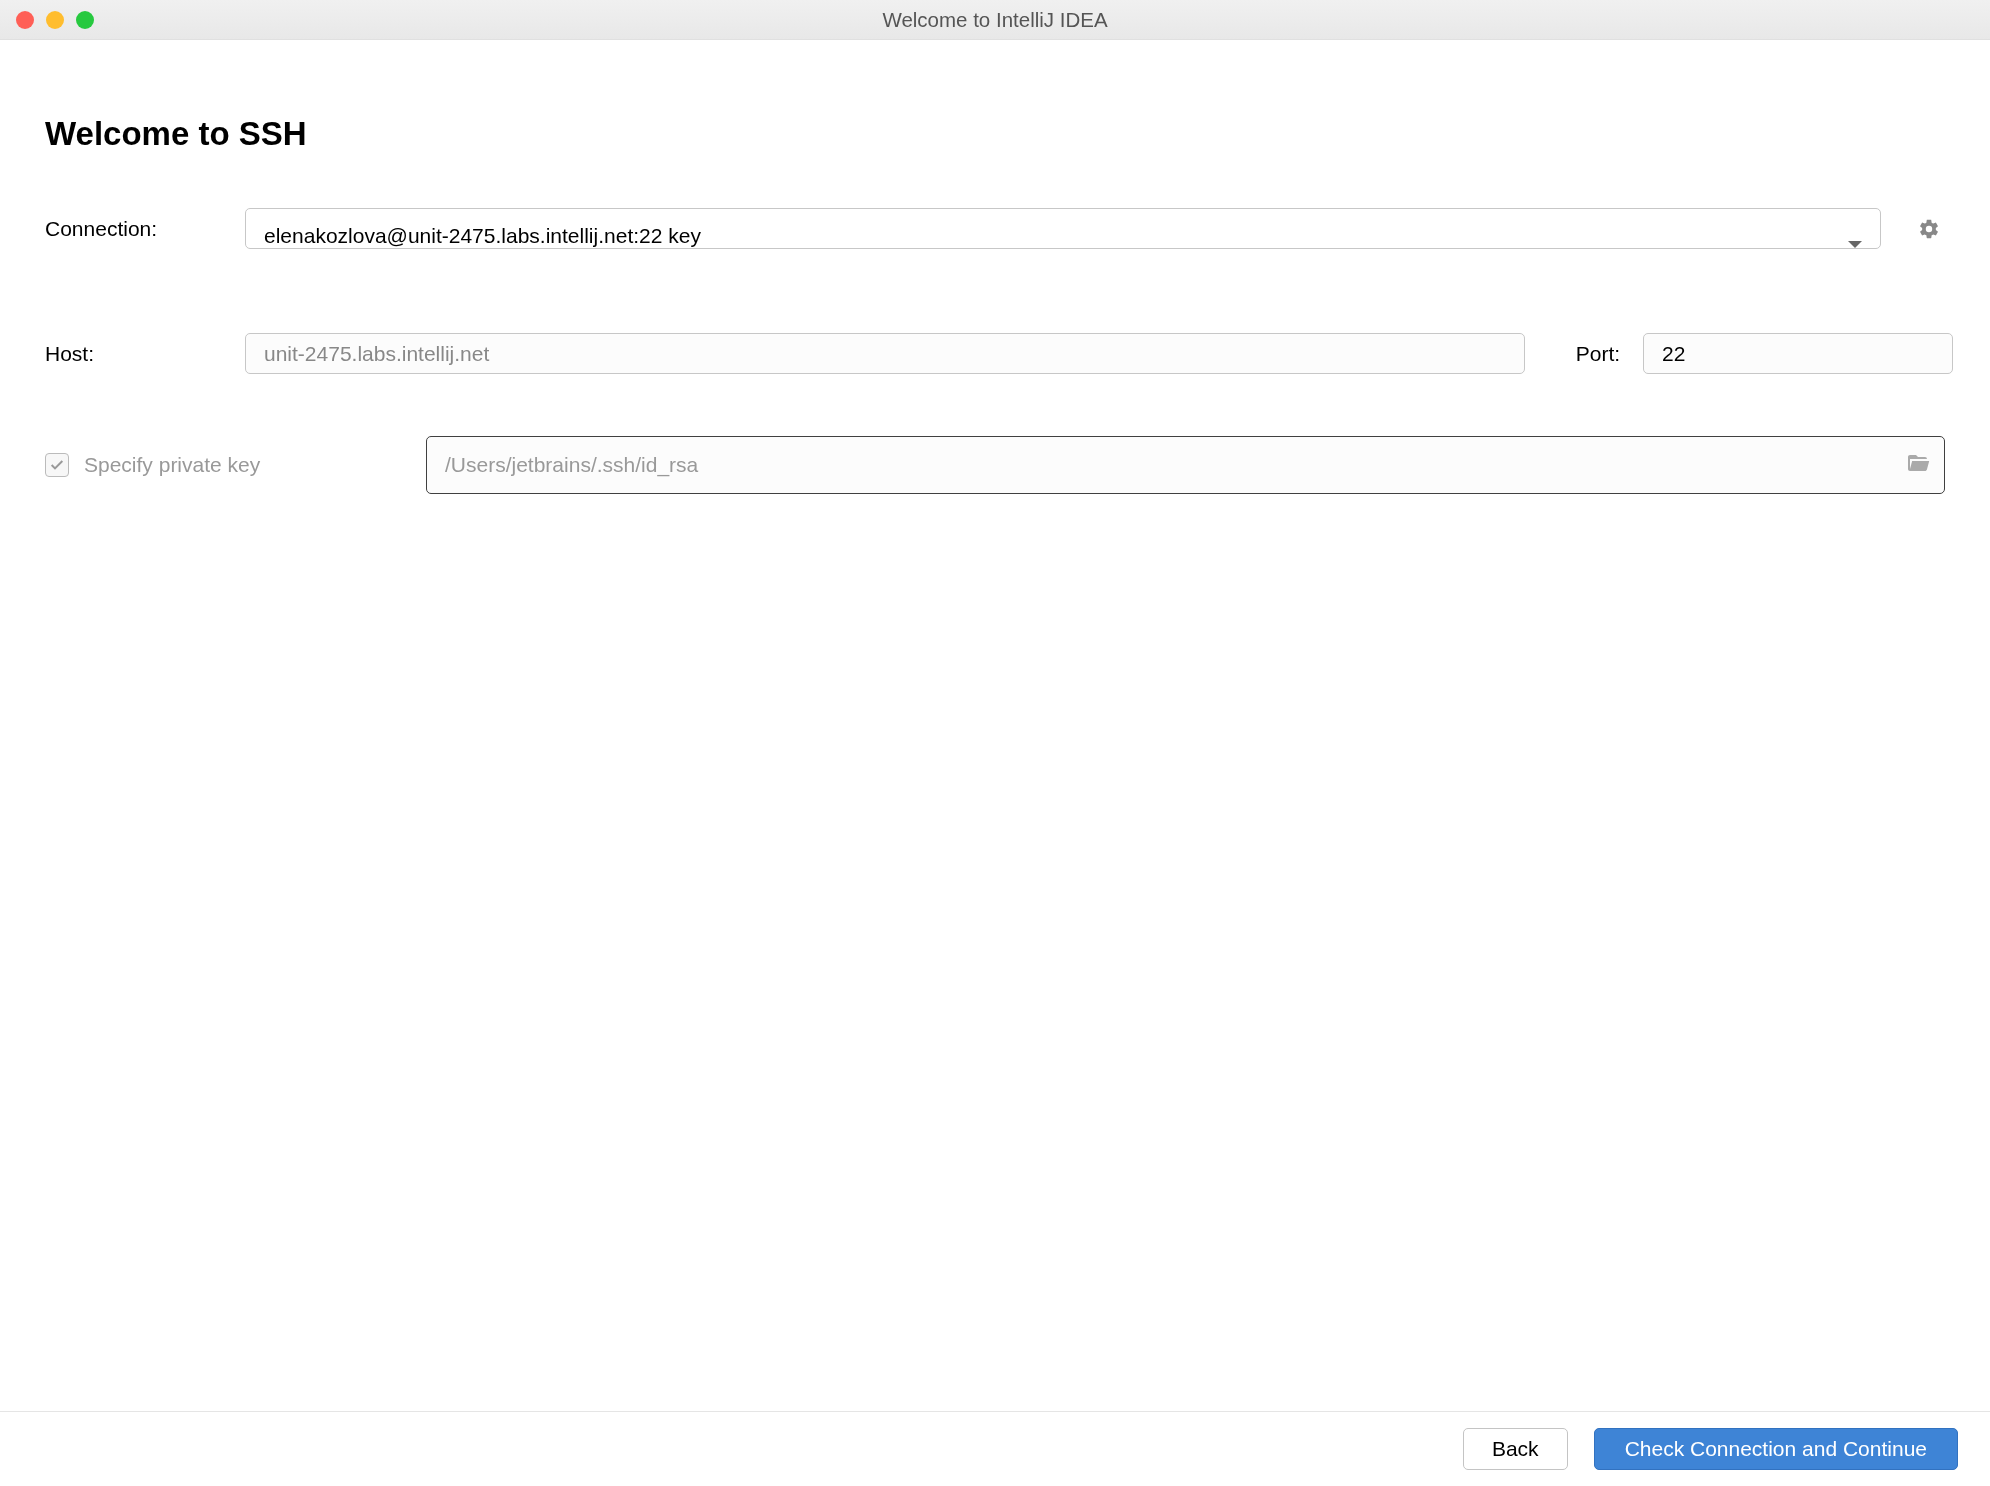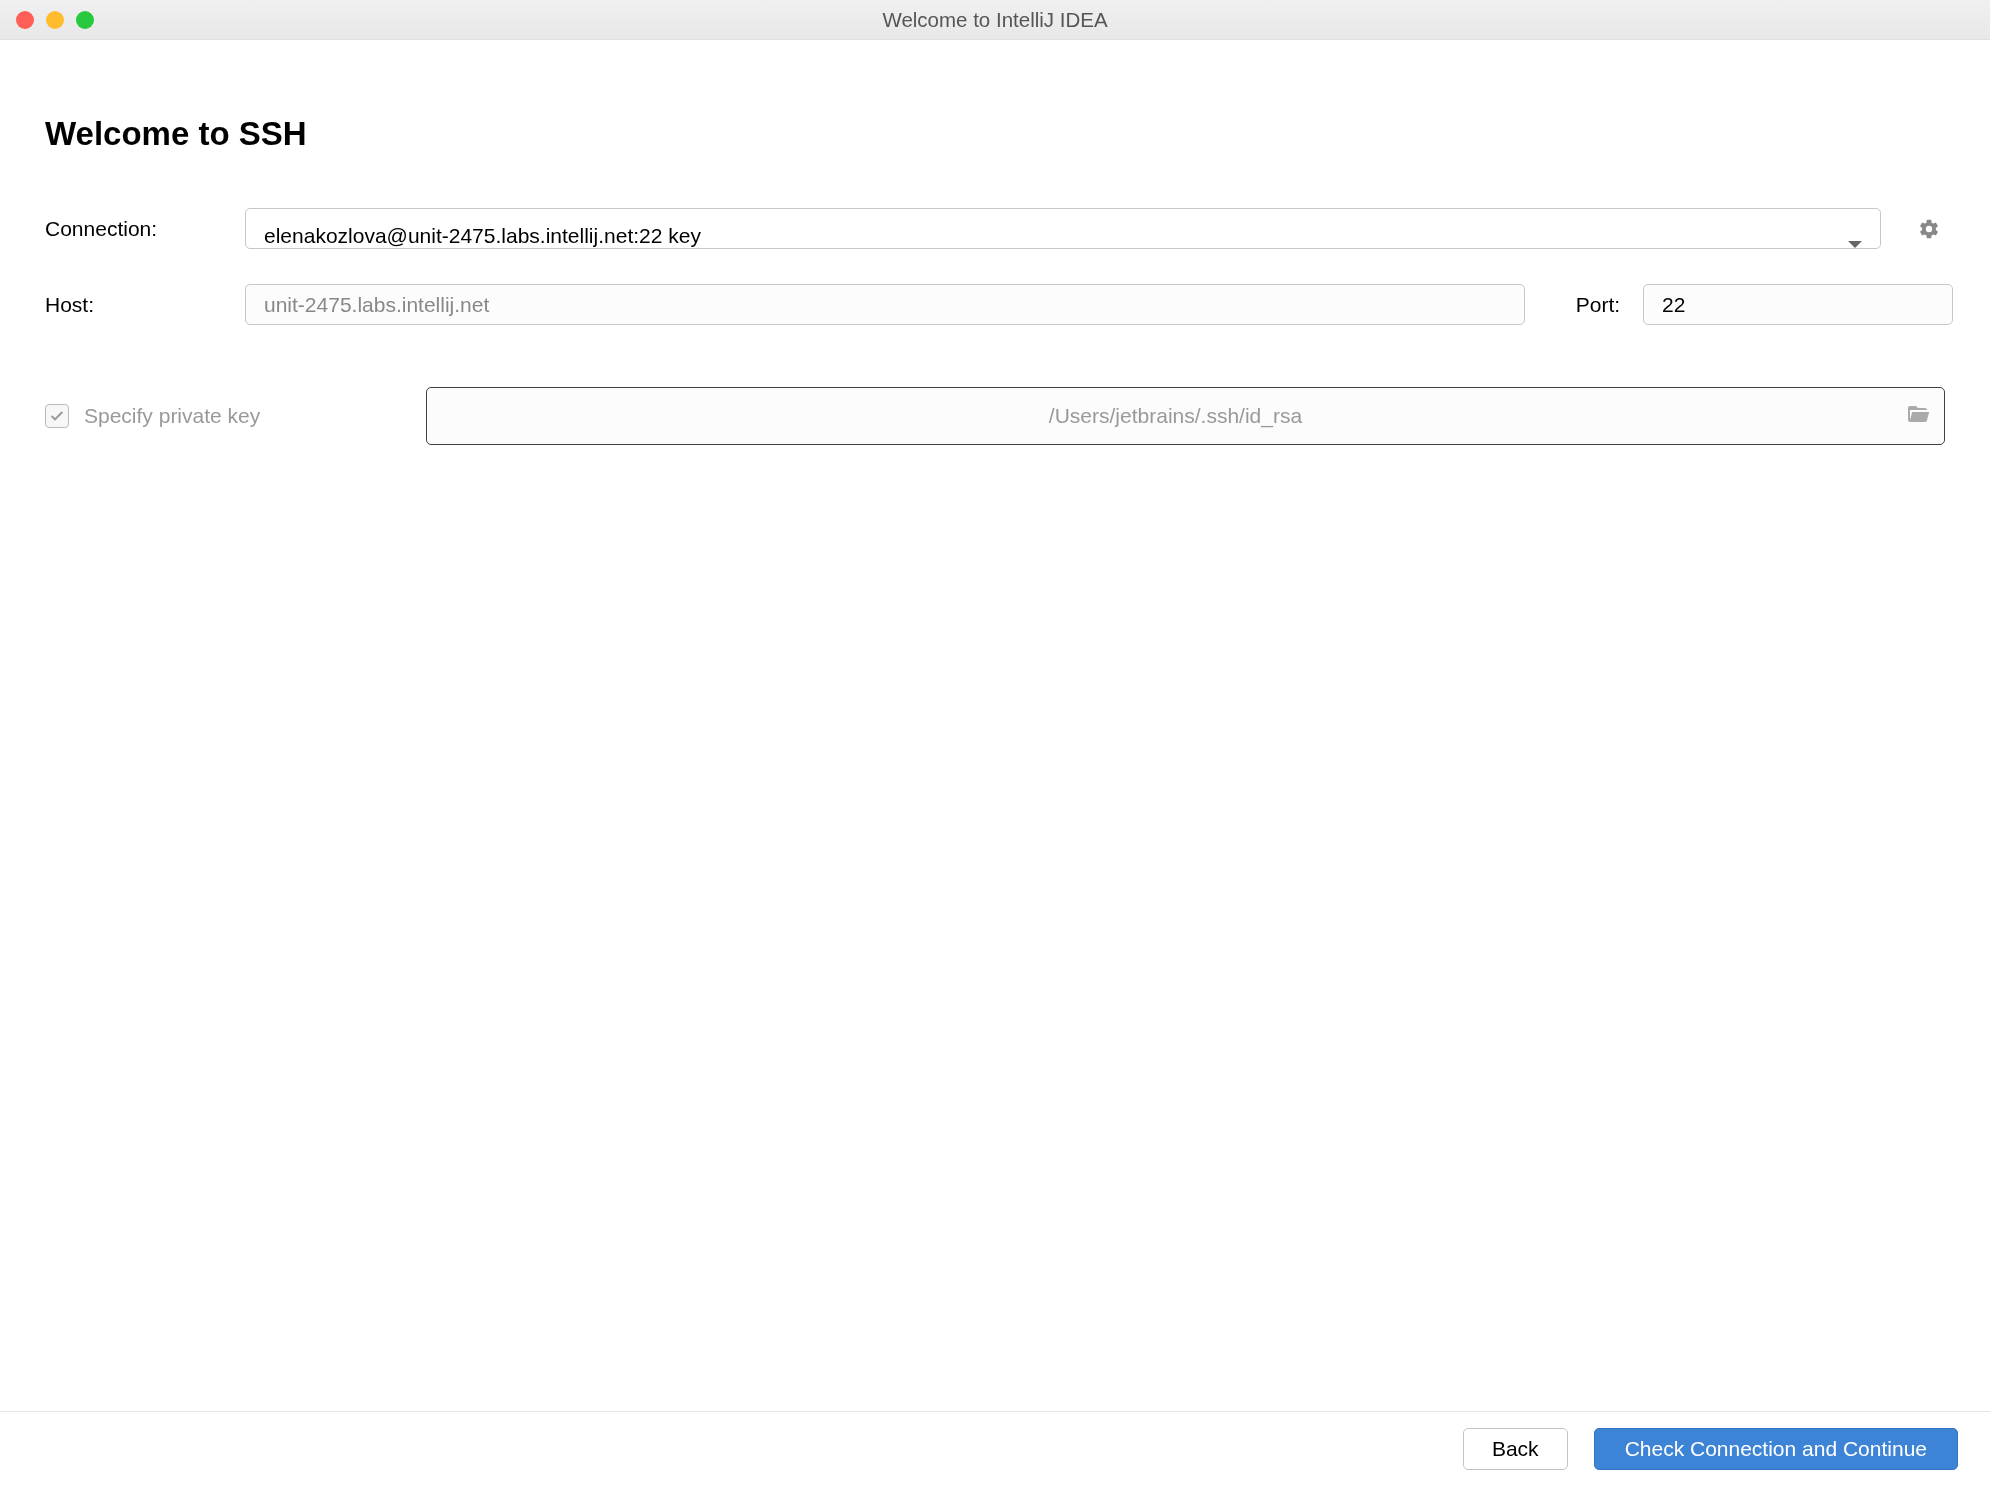--- a/index.html
+++ b/index.html
@@ -52,21 +52,21 @@
       font-weight: bold;
       margin-bottom: 55px;
       color: #000;
     }
     .form-row {
       display: flex;
       align-items: center;
       margin-bottom: 34px;
     }
     .form-row.gap-large {
-      margin-bottom: 35px;
+      margin-bottom: 84px;
     }
     .label {
       font-size: 21px;
       color: #000;
       width: 200px;
       flex-shrink: 0;
     }
     .text-input {
       height: 41px;
       border: 1px solid #c7c7c7;
@@ -140,21 +140,20 @@
       margin-left: 28px;
       font-size: 21px;
     }
     .port-input {
       width: 310px;
     }
     .key-row {
       display: flex;
       align-items: center;
       margin-top: 62px;
-      text-align: center;
     }
     .checkbox-container {
       display: flex;
       align-items: center;
       gap: 15px;
       width: 381px;
       flex-shrink: 0;
     }
     .checkbox {
       width: 24px;

